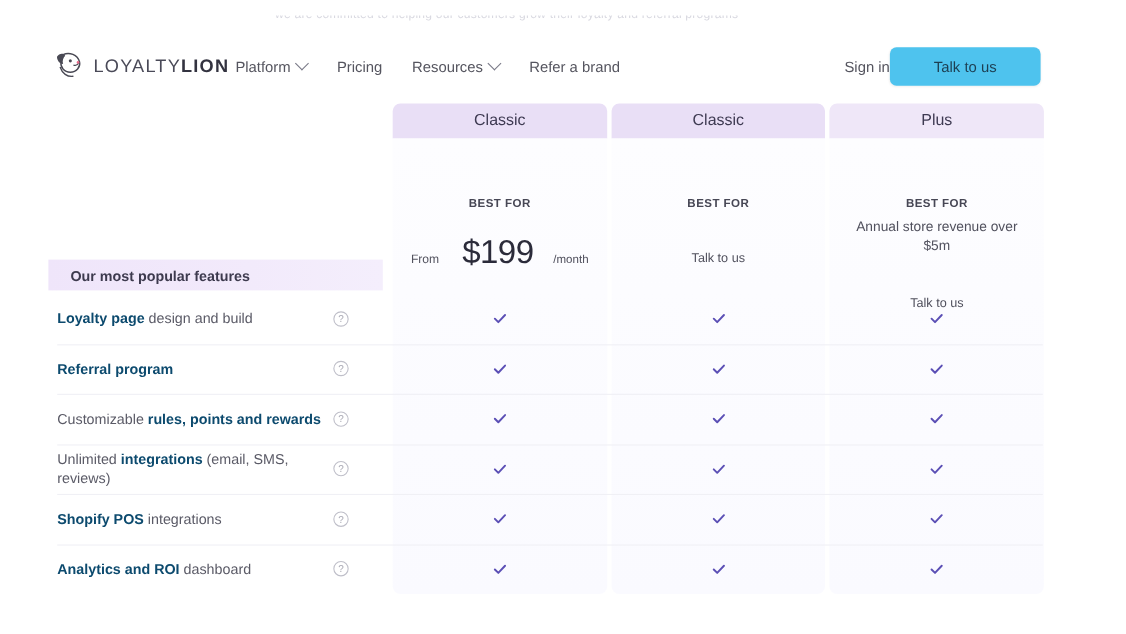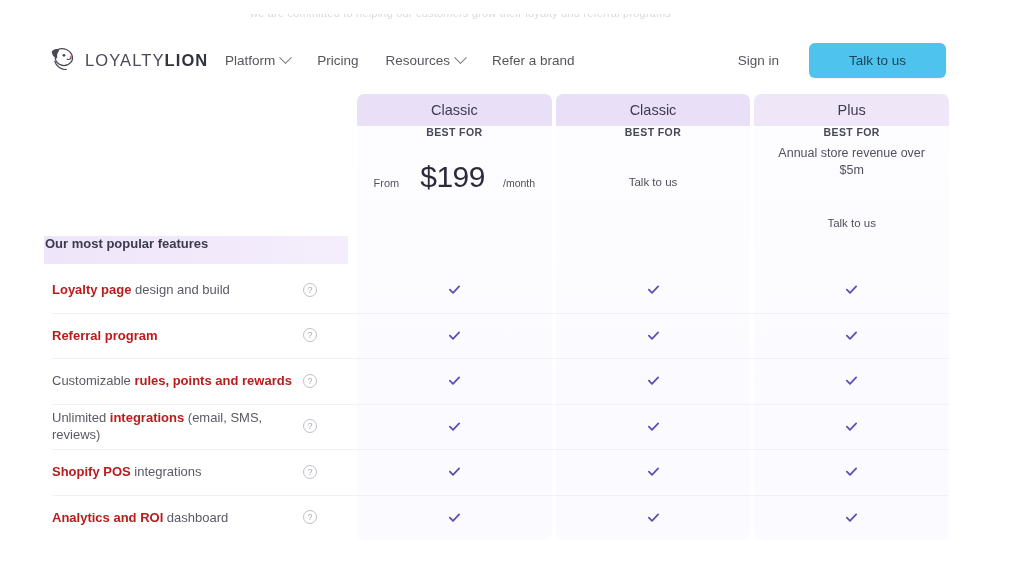--- a/index.html
+++ b/index.html
@@ -36,37 +36,37 @@
     display:flex; align-items:center; gap:7px;
   }
   .logo-mark { width: 30px; height: 28px; display:block; }
   .logo-text {
     font-size: 16.5px; letter-spacing: 1.1px; color: #4a4a58;
     font-weight: 400;
   }
   .logo-text b { font-weight: 700; color:#333340; }
 
   .nav {
-    position:absolute; left: 225px; top:0; height:52px;
+    position:absolute; left: 214px; top:0; height:52px;
     display:flex; align-items:center; gap: 27px;
   }
   .nav-item {
     display:flex; align-items:center; gap:6px;
     font-size: 13.5px; color: #55555f; cursor:pointer;
     white-space:nowrap;
   }
   .caret {
     width:9px; height:9px; display:inline-block;
     border-right:1.6px solid #7a7a88; border-bottom:1.6px solid #7a7a88;
     transform: rotate(45deg) translate(-2px,-2px);
   }
 
   .header-right {
     position:absolute; right: 78px; top: 0; height:52px;
-    display:flex; align-items:center; gap: 30px;
+    display:flex; align-items:center; 
   }
   .signin { font-size: 13.5px; color: #55555f; cursor:pointer; }
   .cta {
     background: #4ec3ee;
     color: #1d3f52;
     font-size: 13.5px;
     border: none; border-radius: 6px;
     padding: 10px 40px;
     cursor: pointer;
     font-family: inherit;
@@ -84,21 +84,21 @@
     background: #e9dff6;
     display:flex; align-items:center; justify-content:center;
     font-size: 14.5px; color: #3e3a52;
   }
   .plan-tab.lighter { background: #efe7f8; }
   .plan-body {
     position:absolute; top:32px; left:0; right:0; bottom:0;
     background: linear-gradient(180deg, #fdfdff 0%, #fafaff 100%);
     border-radius: 0 0 7px 7px;
   }
-  .best-block { text-align:center; }
+  .best-block { padding-top: 53px; text-align:center; }
   .best-label {
     font-size: 10.5px; font-weight: 700; letter-spacing:.4px;
     color: #474755;
   }
   .best-desc {
     margin-top: 7px; font-size: 12.5px; line-height: 17px;
     color: #51515e; padding: 0 18px;
   }
   .price-row {
     margin-top: 22px; text-align:left;
@@ -109,38 +109,38 @@
   .price-per { font-size: 10.5px; color:#4f4f5c; margin-left:-3px; }
   .talk-plain { margin-top: 38px; text-align:center; font-size: 11.5px; color:#50505d; }
 
   
   .feature-area {
     position:absolute; left: 0; top: 236px; width: 1024px; height: 304px;
   }
   .popular-bar {
     position:absolute; left: 44px; top: 0; width: 304px; height: 28px;
     background: linear-gradient(90deg, #efe5fa 0%, #f2eafb 60%, #f4eefc 100%);
-    display:flex; padding-left: 1px;
+    display:flex; align-items:center; padding-left: 20px;
   }
   .popular-bar span { font-size: 13px; font-weight:700; color:#3d3a4e; }
 
   .rows { position:absolute; left:0; top: 31px; width:1024px; }
   .frow {
     position:relative; height: 45.5px;
     display:flex; align-items:center;
   }
   .frow + .frow::before {
     content:""; position:absolute; left: 52px; right: 76px; top:0;
     height:1px; background:#f0f0f5;
   }
   .flabel {
     position:absolute; left: 52px; width: 245px;
     font-size: 13px; line-height: 17px; color: #5a5a66;
   }
-  .flabel b { font-weight: 700; color: #b91c1c; }
+  .flabel b { font-weight: 700; color: #0c4a6e; }
   .help {
     position:absolute; left: 303px; width: 14px; height:14px;
     border-radius:50%; border:1px solid #bfbfc9;
     color:#a9a9b4; font-size: 9px; line-height:12px; text-align:center;
     cursor:pointer;
   }
   .checks {
     position:absolute; left: 357px; width: 592px; height: 100%;
     display:flex; gap: 4px;
   }

